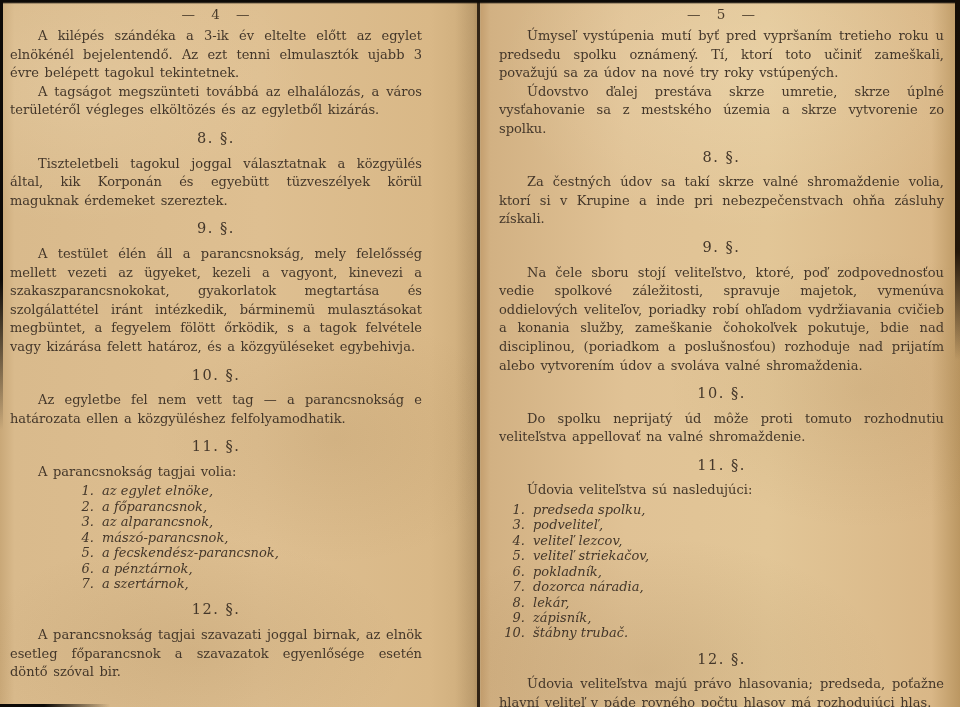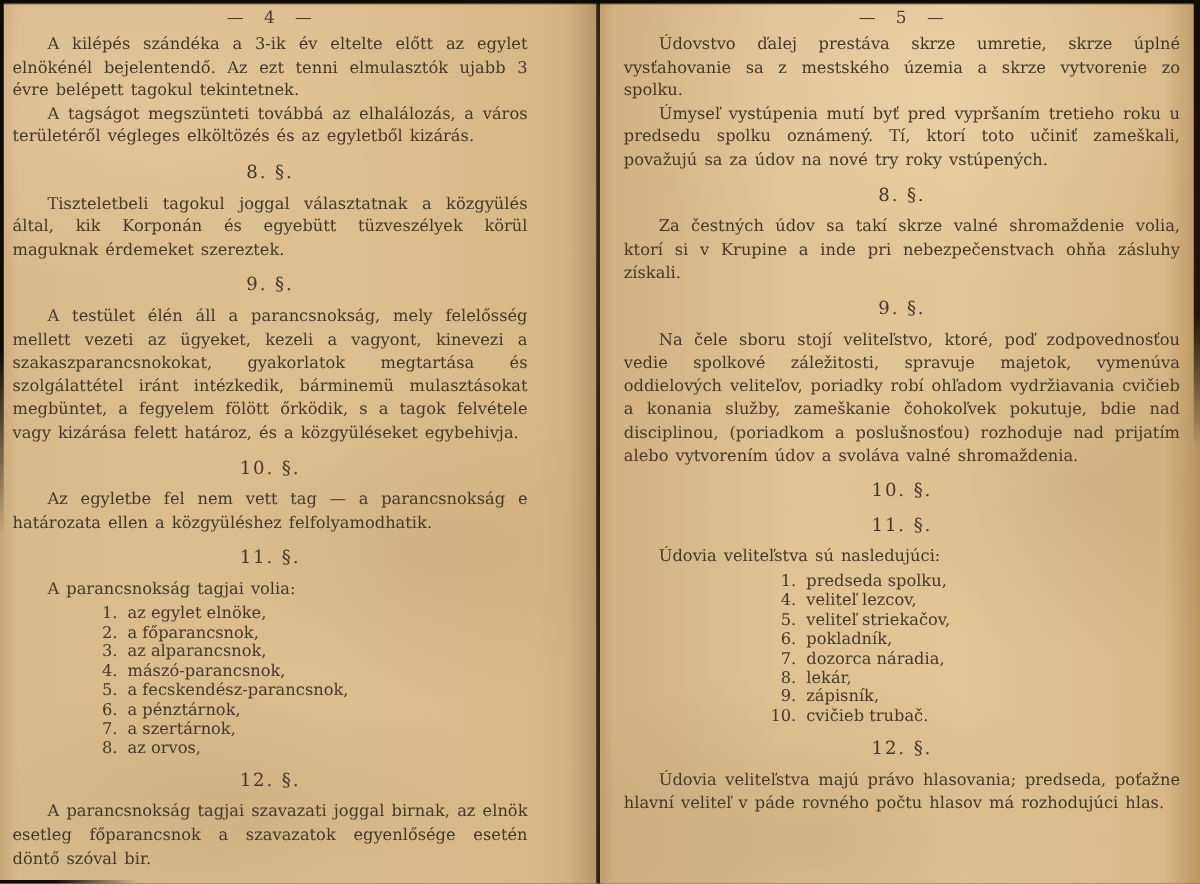--- a/index.html
+++ b/index.html
@@ -90,24 +90,24 @@
     text-indent: 28px;
     word-spacing: 1.5px;
   }
   .section-heading {
     text-align: center;
     font-size: 14.5px;
     letter-spacing: 1.5px;
     margin: 9px 0 7px;
     text-indent: 0;
   }
-  .num-list { margin: 2px 0 0 0; }
+  .num-list { margin: 2px 0 0 0; font-style: italic; }
   .list-item { line-height: 15.4px; text-align: left; }
   .page-left  .list-item { margin-left: 58px; }
-  .page-right .list-item { margin-left: 112px; }
+  .page-right .list-item { }
   .list-item .num {
     display: inline-block; width: 26px;
     text-align: right; margin-right: 8px;
   }
 </style>
 </head>
 <body>
 
 <div class="scan">
 
@@ -125,52 +125,53 @@
         <div class="section-heading">11. §.</div>
         <p>A parancsnokság tagjai volia:</p>
         <div class="num-list">
           <div class="list-item"><span class="num">1.</span><span>az egylet elnöke,</span></div>
           <div class="list-item"><span class="num">2.</span><span>a főparancsnok,</span></div>
           <div class="list-item"><span class="num">3.</span><span>az alparancsnok,</span></div>
           <div class="list-item"><span class="num">4.</span><span>mászó-parancsnok,</span></div>
           <div class="list-item"><span class="num">5.</span><span>a fecskendész-parancsnok,</span></div>
           <div class="list-item"><span class="num">6.</span><span>a pénztárnok,</span></div>
           <div class="list-item"><span class="num">7.</span><span>a szertárnok,</span></div>
-          <div class="list-item"><span class="num">8.</span><span>az orvos,</span></div>
         </div>
         <div class="section-heading">12. §.</div>
         <p>A parancsnokság tagjai szavazati joggal birnak, az elnök esetleg főparancsnok a szavazatok egyenlősége esetén döntő szóval bir.</p>
       </div>
   </div>
 
   <div class="gutter-shade-l"></div>
   <div class="gutter"></div>
   <div class="gutter-shade-r"></div>
 
   <div class="page page-right">
     <div class="page-header">— 5 —</div>
     <div class="page-content">
+        <p>Úmyseľ vystúpenia mutí byť pred vypršaním tretieho roku u predsedu spolku oznámený. Tí, ktorí toto učiniť zameškali, považujú sa za údov na nové try roky vstúpených.</p>
         <p>Údovstvo ďalej prestáva skrze umretie, skrze úplné vysťahovanie sa z mestského územia a skrze vytvorenie zo spolku.</p>
-        <p>Úmyseľ vystúpenia mutí byť pred vypršaním tretieho roku u predsedu spolku oznámený. Tí, ktorí toto učiniť zameškali, považujú sa za údov na nové try roky vstúpených.</p>
         <div class="section-heading">8. §.</div>
         <p>Za čestných údov sa takí skrze valné shromaždenie volia, ktorí si v Krupine a inde pri nebezpečenstvach ohňa zásluhy získali.</p>
         <div class="section-heading">9. §.</div>
         <p>Na čele sboru stojí veliteľstvo, ktoré, poď zodpovednosťou vedie spolkové záležitosti, spravuje majetok, vymenúva oddielových veliteľov, poriadky robí ohľadom vydržiavania cvičieb a konania služby, zameškanie čohokoľvek pokutuje, bdie nad disciplinou, (poriadkom a poslušnosťou) rozhoduje nad prijatím alebo vytvorením údov a svoláva valné shromaždenia.</p>
         <div class="section-heading">10. §.</div>
+        <p>Do spolku neprijatý úd môže proti tomuto rozhodnutiu veliteľstva appellovať na valné shromaždenie.</p>
         <div class="section-heading">11. §.</div>
         <p>Údovia veliteľstva sú nasledujúci:</p>
         <div class="num-list">
           <div class="list-item"><span class="num">1.</span><span>predseda spolku,</span></div>
+          <div class="list-item"><span class="num">3.</span><span>podveliteľ,</span></div>
           <div class="list-item"><span class="num">4.</span><span>veliteľ lezcov,</span></div>
           <div class="list-item"><span class="num">5.</span><span>veliteľ striekačov,</span></div>
           <div class="list-item"><span class="num">6.</span><span>pokladník,</span></div>
           <div class="list-item"><span class="num">7.</span><span>dozorca náradia,</span></div>
           <div class="list-item"><span class="num">8.</span><span>lekár,</span></div>
           <div class="list-item"><span class="num">9.</span><span>zápisník,</span></div>
-          <div class="list-item"><span class="num">10.</span><span>cvičieb trubač.</span></div>
+          <div class="list-item"><span class="num">10.</span><span>štábny trubač.</span></div>
         </div>
         <div class="section-heading">12. §.</div>
         <p>Údovia veliteľstva majú právo hlasovania; predseda, poťažne hlavní veliteľ v páde rovného počtu hlasov má rozhodujúci hlas.</p>
       </div>
   </div>
 
   <div class="edge-top"></div>
   <div class="edge-left"></div>
   <div class="edge-right"></div>
   <div class="edge-bottom-left"></div>

